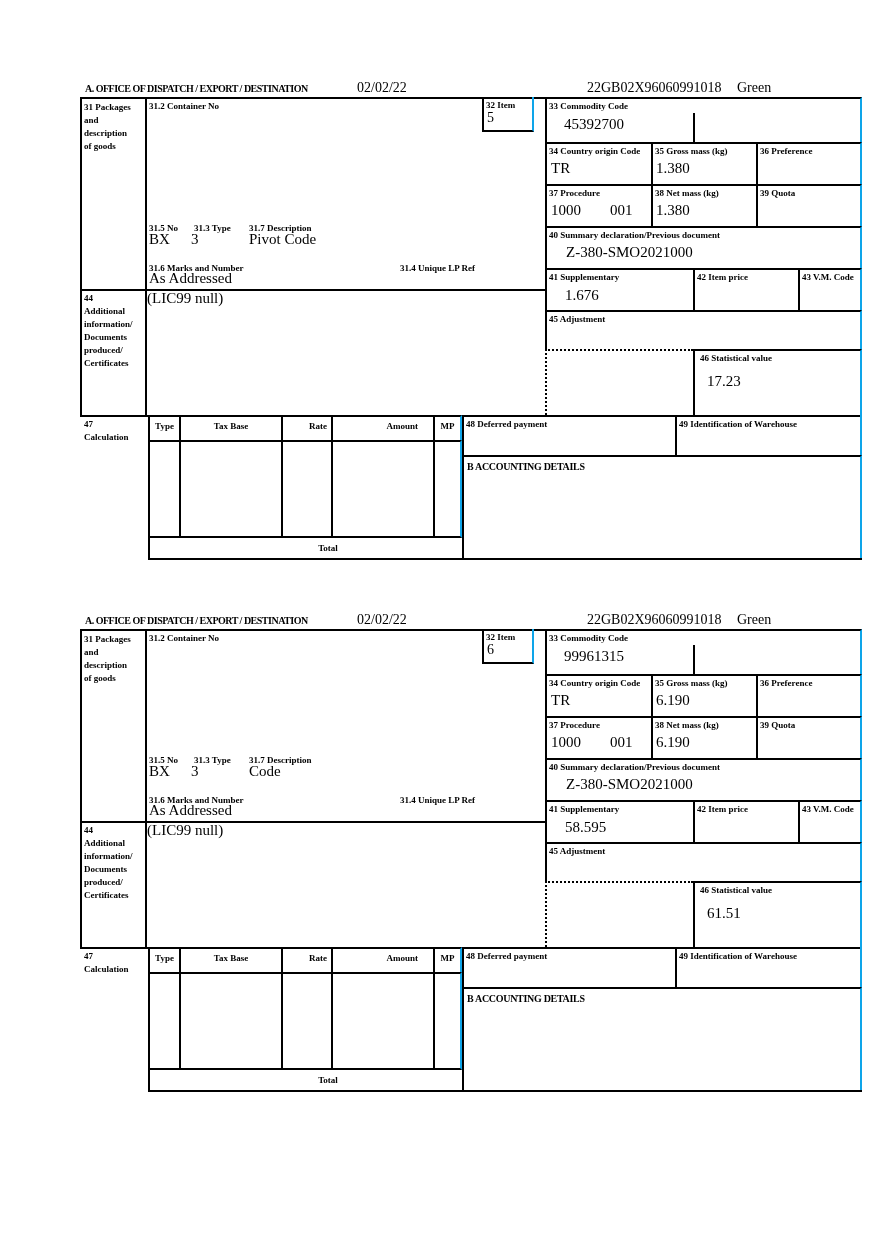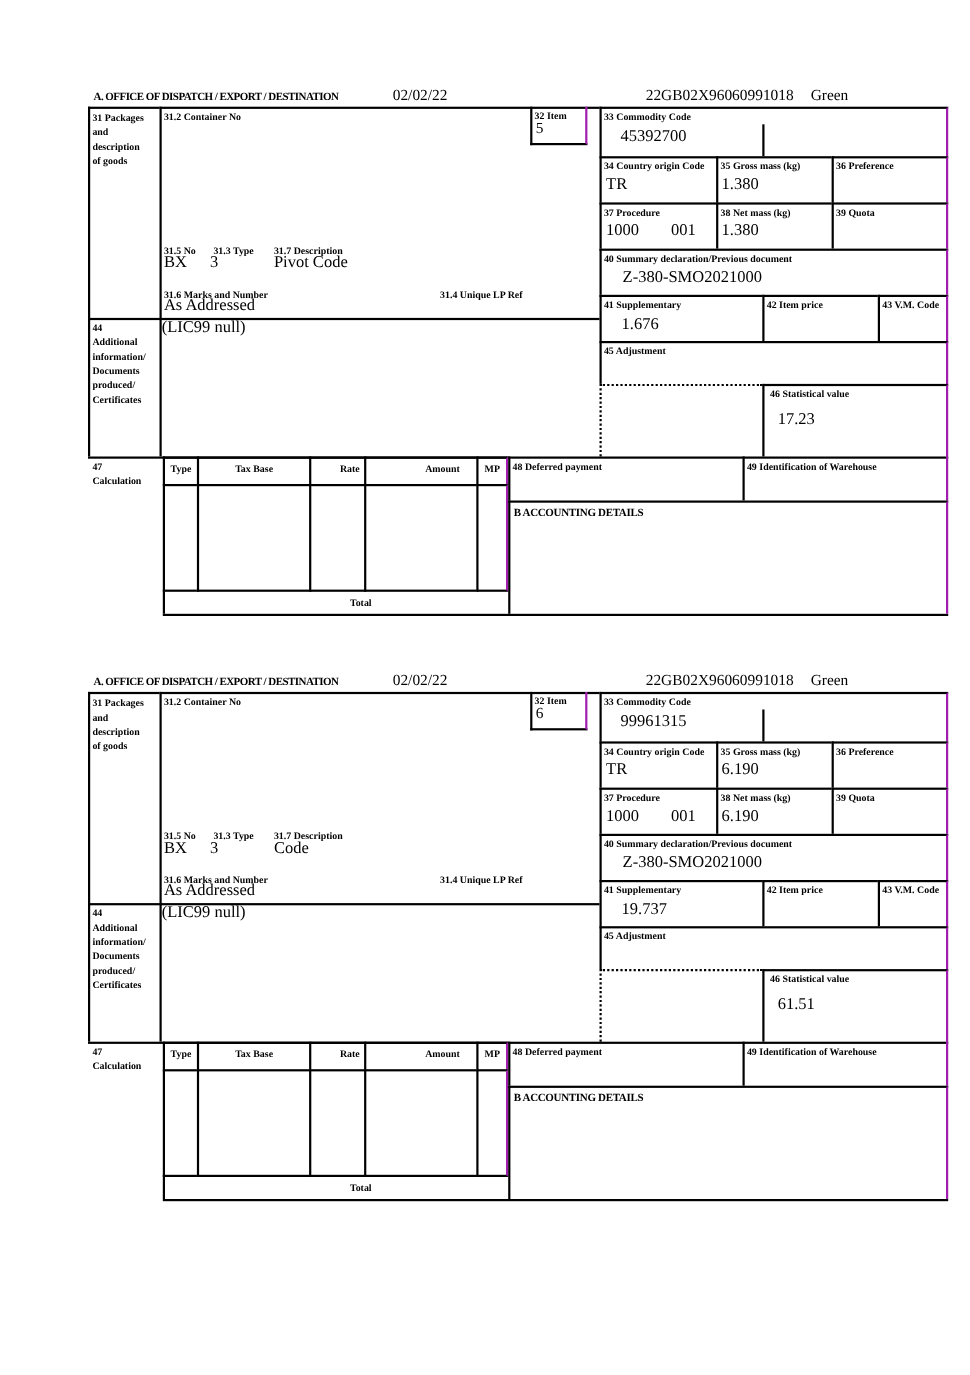--- a/index.html
+++ b/index.html
@@ -2,21 +2,21 @@
 <html><head>
 <meta charset="utf-8">
 <style>
   html,body{margin:0;padding:0;background:#ffffff;}
   .sheet{position:relative;width:882px;height:1250px;background:#ffffff;overflow:hidden;
          font-family:"Liberation Serif","DejaVu Serif",serif;color:#000;}
   .block{position:absolute;left:0;width:882px;height:484px;}
   .bx{position:absolute;box-sizing:border-box;}
   .bt{border-top:2px solid #000}
   .bl{border-left:2px solid #000}
-  .br{border-right:2px solid #a21caf}
+  .br{border-right:2px solid #0ea5e9}
   .bb{border-bottom:2px solid #000}
   .dt{border-top:2px dotted #000}
   .dl{border-left:2px dotted #000}
   .lbl{position:absolute;font:bold 9px/1.45 "Liberation Serif","DejaVu Serif",serif;white-space:nowrap;}
   .pre{white-space:pre-line;}
   .val{position:absolute;font:400 15px/1.1 "Liberation Serif","DejaVu Serif",serif;white-space:nowrap;}
   .val14{font-size:14px;}
   .h10{position:absolute;font:bold 10px/1.2 "Liberation Serif","DejaVu Serif",serif;letter-spacing:-0.5px;white-space:nowrap;}
   .h14{position:absolute;font:400 14px/1.2 "Liberation Serif","DejaVu Serif",serif;white-space:nowrap;}
   .th{position:absolute;box-sizing:border-box;display:flex;padding-top:4px;
@@ -197,21 +197,21 @@
     <div class="lbl" style="left:249px;top:142px">31.7 Description</div>
     <div class="val" style="left:149px;top:151px">BX</div>
     <div class="val" style="left:191px;top:151px">3</div>
     <div class="val" style="left:249px;top:151px">Code</div>
     <div class="lbl" style="left:149px;top:182px">31.6 Marks and Number</div>
     <div class="lbl" style="left:400px;top:182px">31.4 Unique LP Ref</div>
     <div class="val" style="left:149px;top:190px">As Addressed</div>
     <div class="lbl" style="left:549px;top:191px">41 Supplementary</div>
     <div class="lbl" style="left:697px;top:191px">42 Item price</div>
     <div class="lbl" style="left:802px;top:191px">43 V.M. Code</div>
-    <div class="val" style="left:565px;top:207px">19.737</div>
+    <div class="val" style="left:565px;top:207px">58.595</div>
     <div class="lbl pre" style="left:84px;top:212px;width:56px">44
 Additional
 information/
 Documents
 produced/
 Certificates</div>
     <div class="val" style="left:147px;top:210px">(LIC99 null)</div>
     <div class="lbl" style="left:549px;top:233px">45 Adjustment</div>
     <div class="lbl" style="left:700px;top:272px">46 Statistical value</div>
     <div class="val" style="left:707px;top:293px">61.51</div>

